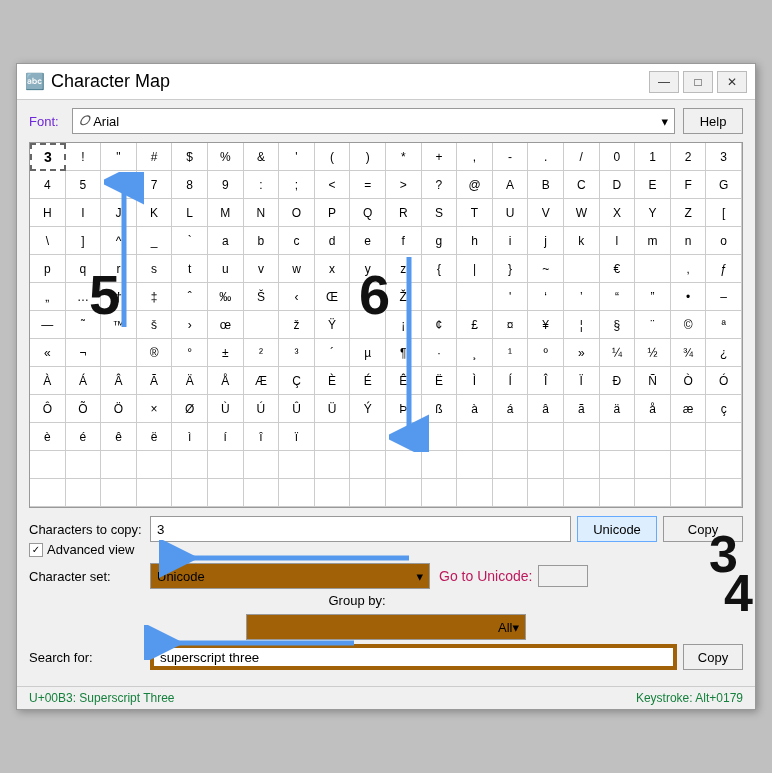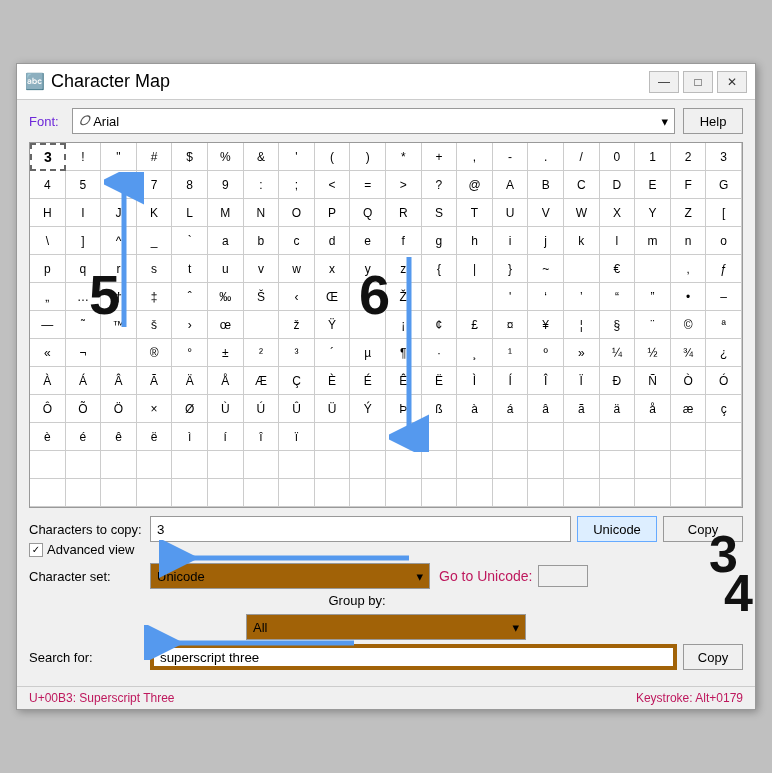--- a/index.html
+++ b/index.html
@@ -231,21 +231,21 @@
       justify-content: center;
     }
     .status-bar {
       display: flex;
       justify-content: space-between;
       align-items: center;
       background: #f0f0f0;
       border-top: 1px solid #ccc;
       padding: 4px 12px;
       font-size: 12px;
-      color: #be185d;
+      color: #15803d;
       margin-top: 6px;
     }
 
     .grid-wrapper {
       position: relative;
     }
 
     
     .blue-arrow-svg {
       position: absolute;
@@ -618,21 +618,21 @@
       <div class="field-dropdown" style="width:280px;">
         <span>Unicode</span>
         <span>▾</span>
       </div>
       <span class="go-to-unicode-label">Go to Unicode:</span>
       <input class="go-to-input" type="text" value="" style="">
     </div>
 
     <div class="field-row" style="margin-top:4px; position:relative;flex-direction:column;">
       <div class="field-label">Group by:</div>
-      <div class="field-dropdown" style="width:280px;">
+      <div class="field-dropdown" style="width:280px;justify-content:flex-end;">
         <span>All</span>
         <span>▾</span>
       </div>
 
       <span style="position:absolute; right:-10px; top:-30px; font-size:52px; font-weight:900; color:#111; pointer-events:none; z-index:10;">4</span>
     </div>
 
     <div class="search-row" style="margin-top:4px;justify-content:flex-end;">
       <div class="field-label">Search for:</div>
       <input class="search-input" type="text" value="superscript three" style="">

